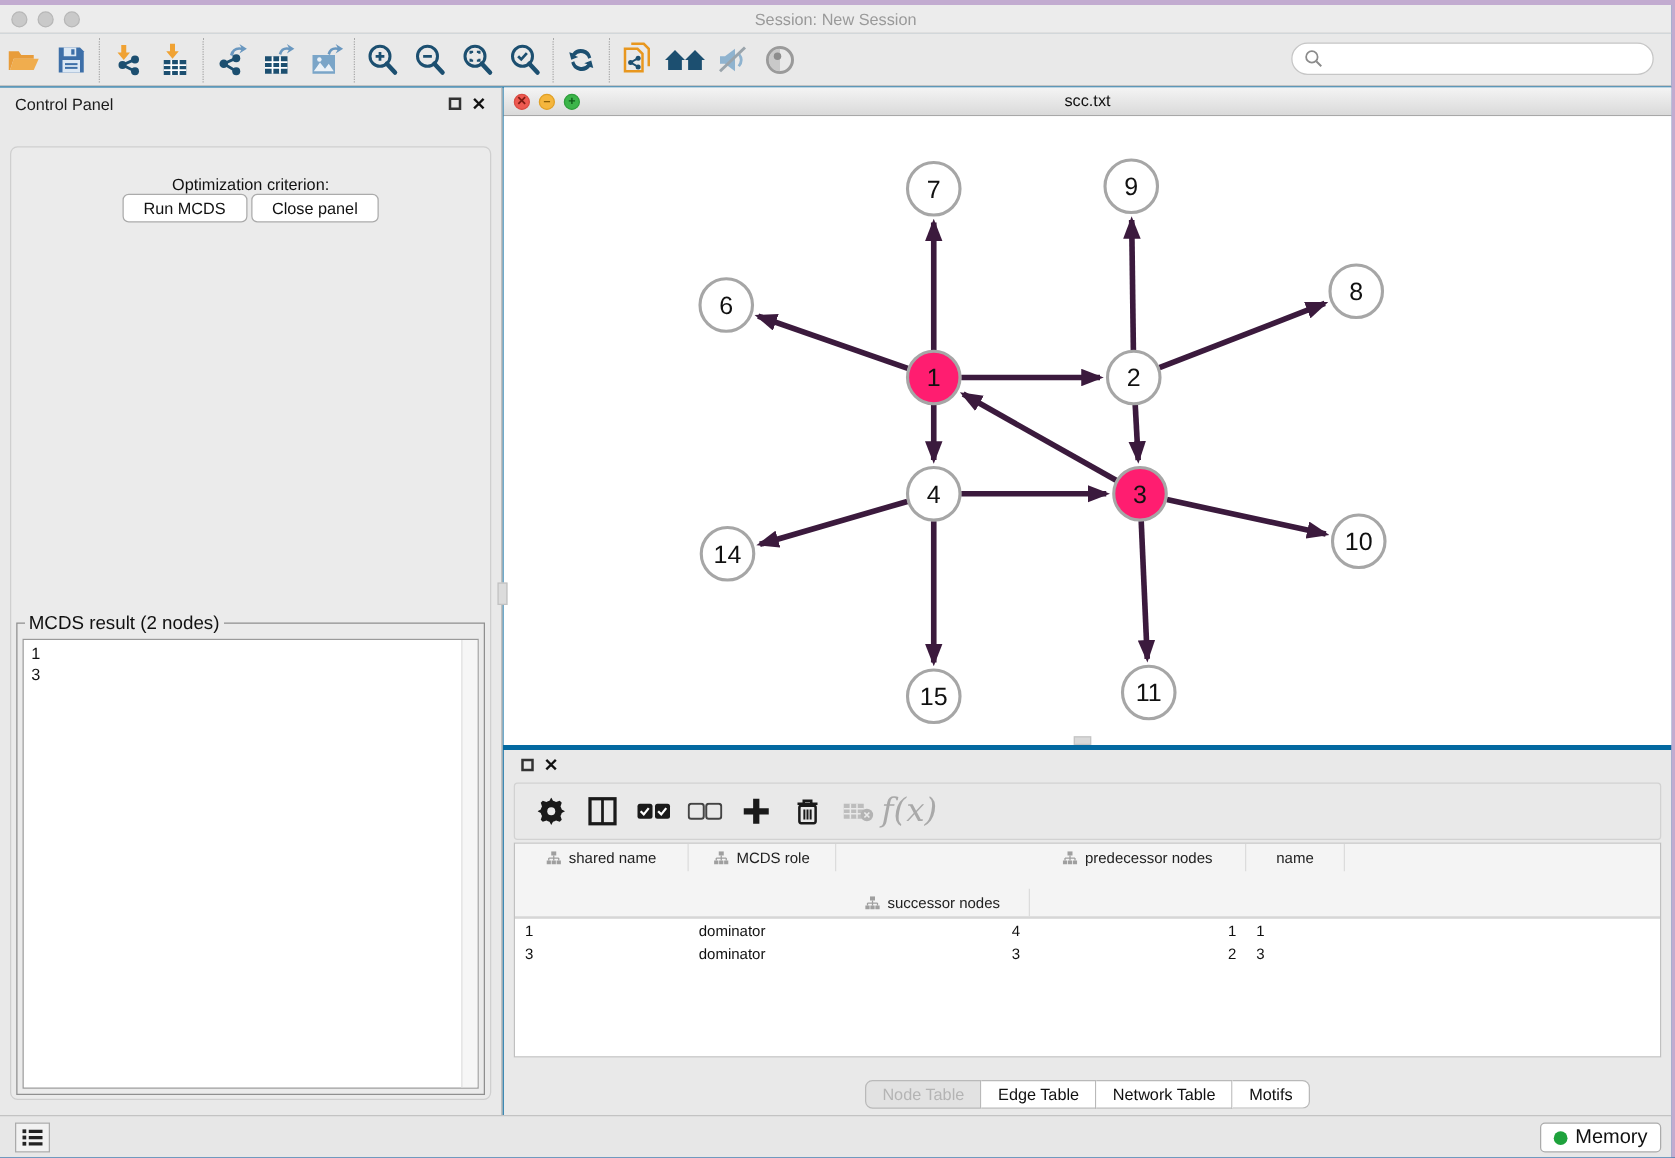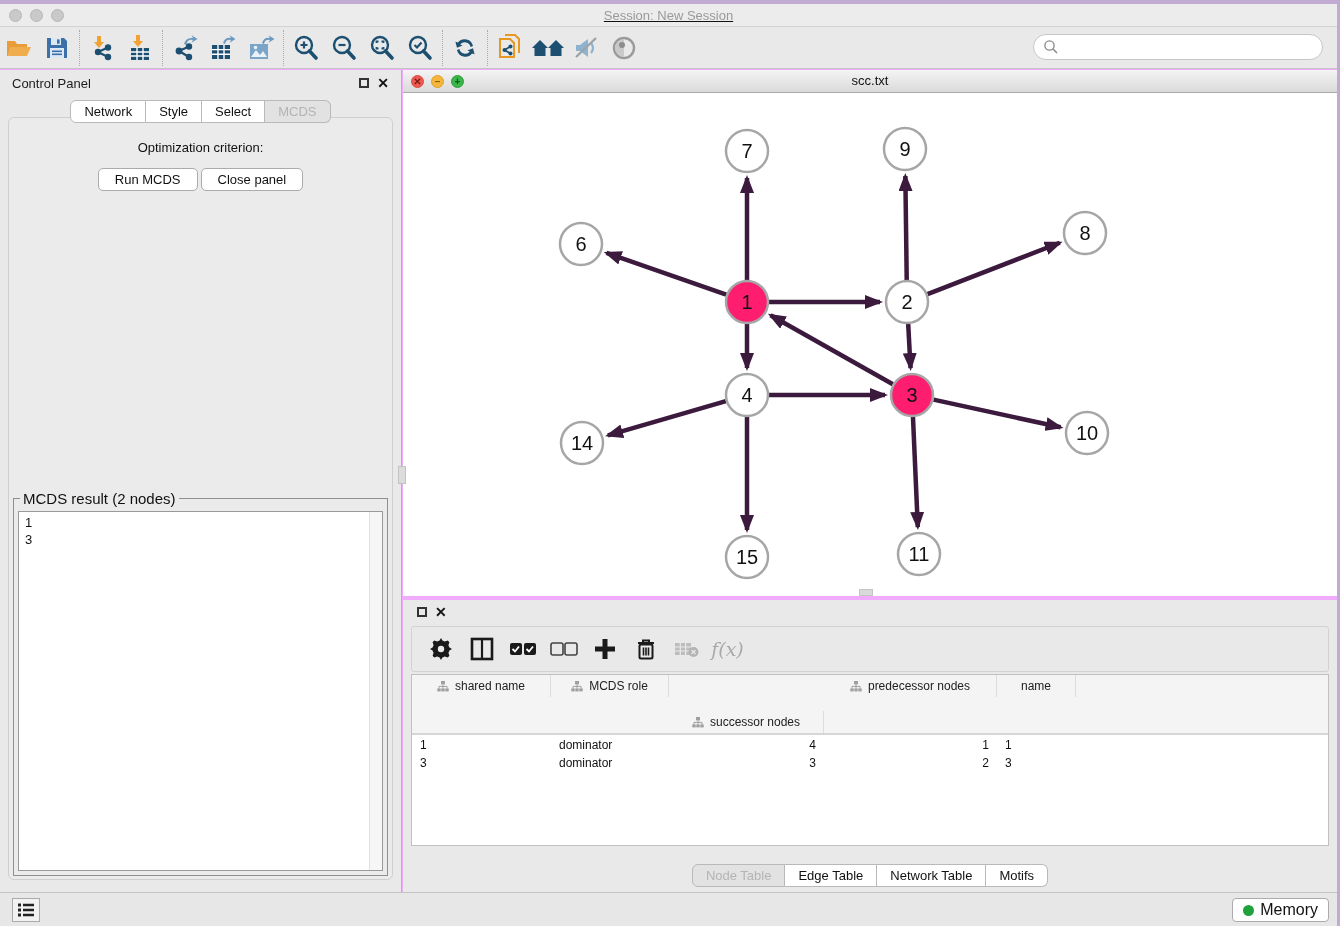--- a/index.html
+++ b/index.html
@@ -1,19 +1,19 @@
 <!DOCTYPE html>
 <html><head>
 <meta charset="utf-8">
 <style>
   * { margin:0; padding:0; box-sizing:border-box; }
   html,body { width:1340px; height:926px; overflow:hidden; }
   body { background:#c2abd0; font-family:"Liberation Sans", sans-serif; font-size:13px; color:#111; position:relative; }
 
-  .app-window { position:absolute; left:0; top:4px; width:1337px; height:922px; background:#f0abfc;text-decoration:underline; }
+  .app-window { position:absolute; left:0; top:4px; width:1337px; height:922px; background:#0369a1; }
 
   
   .titlebar { position:relative; height:23px; background:#ececec; border-bottom:1px solid #d2d2d2; }
   .titlebar .lights { position:absolute; left:9px; top:5px; display:flex; gap:8px; }
   .titlebar .light { width:13px; height:13px; border-radius:50%; background:#c9c9c9; border:1px solid #b7b7b7; }
   .titlebar .title { text-align:center; line-height:23px; color:#9a9a9a; }
 
   
   .toolbar { position:relative; height:42px; background:#e9e9e9; border-bottom:1px solid #c4c4c4; display:flex; align-items:center; }
   .tb-icon { width:38px; height:34px; display:flex; align-items:center; justify-content:center; }
@@ -35,21 +35,21 @@
   .tabstrip { display:flex; }
   .tab { padding:3px 13px; background:#fff; border:1px solid #b9b9b9; border-left-width:0; color:#111; font-size:13px; }
   .tab:first-child { border-left-width:1px; border-top-left-radius:6px; border-bottom-left-radius:6px; }
   .tab:last-child { border-top-right-radius:6px; border-bottom-right-radius:6px; }
   .tab.selected { background:#e2e2e2; color:#b4b4b4; }
 
   .cp-body { position:absolute; left:8px; right:8px; top:47px; bottom:12px; background:#ebebeb; border:1px solid #cfcfcf; border-radius:6px; }
   .opt-label { text-align:center; margin-top:22px; }
   .opt-select { position:relative; margin:9px 36px 0 36px; height:23px; background:#fff; border:1px solid #ababab; border-radius:5px; display:flex; align-items:center; padding:0 10px; }
   .opt-select .chevrons { position:absolute; right:7px; top:4px; }
-  .btn-row { display:flex; justify-content:center; gap:3px; margin-top:13px; }
+  .btn-row { display:flex; justify-content:center; gap:3px; }
   .push-btn { background:#fff; border:1px solid #ababab; border-radius:5px; padding:3px 16px; font-size:13px; color:#111; }
 
   .mcds-fieldset { position:absolute; left:4px; right:4px; top:372px; bottom:3px; border:1px solid #8f8f8f; margin:0; padding:4px; background:transparent; }
   .mcds-fieldset legend { padding:0 3px; margin-left:2px; font-size:15px; color:#111;margin-top:26px; }
   .mcds-text { position:relative; width:100%; height:100%; background:#fff; border:1px solid #9a9a9a; padding:2px 6px; font-size:13px; line-height:17px; overflow:hidden; }
   .mcds-scroll { position:absolute; right:0; top:0; bottom:0; width:13px; background:#f6f6f6; border-left:1px solid #e0e0e0; }
 
   
   .net-window { position:absolute; left:403px; top:0; right:0; height:526px; background:#fff; }
   .net-titlebar { height:23px; background:linear-gradient(#f4f4f4,#dadada); border-bottom:1px solid #a8a8a8; position:relative; }
@@ -61,21 +61,21 @@
   .nl.green { background:#3cb54a; border:1px solid #2f9e3c; color:#0e5c1a; }
   .net-canvas { position:relative; width:100%; height:503px; background:#fff; overflow:hidden; }
   .hscroll-handle { position:absolute; left:456px; bottom:0; width:14px; height:7px; background:#d9d9d9; border:1px solid #c5c5c5; }
 
   
   .table-panel { position:absolute; left:403px; top:530px; right:0; bottom:0; background:#e9e9e9; }
   .tp-header { height:24px; display:flex; align-items:center; padding:0 14px; }
   .tp-header .hd-title { flex:1; color:#1c1c1c; }
   .tp-toolbar { margin:2px 8px 0 8px; height:46px; border:1px solid #d2d2d2; border-radius:3px; display:flex; align-items:center; padding-left:10px; gap:4px; }
   .tp-tbicon { width:37px; height:36px; display:flex; align-items:center; justify-content:center; }
-  .fx-label { font-family:"DejaVu Serif", serif; font-style:italic; font-size:19px; color:#a9a9a9; }
+  .fx-label { font-family:"DejaVu Serif", serif; font-style:italic; font-size:26px; color:#a9a9a9; }
 
   .tp-tablewrap { margin:2px 8px 0 8px; height:172px; background:#fff; border:1px solid #c0c0c0; overflow:hidden; position:relative; }
   .tp-row { display:flex; }
   .tp-headrow { background:#f4f4f4; border-bottom:2px solid #d6d6d6; }
   .th-cell { display:flex; align-items:center; justify-content:center; gap:6px; height:22px; border-right:1px solid #dcdcdc; font-size:12px; color:#222; }
   .td-cell { height:16px; line-height:16px; font-size:12px; padding:0 8px; color:#111; }
   .tp-datarow { margin-top:2px; }
   .tree-ico { opacity:.8; }
 
   .tp-tabs { position:absolute; left:0; right:0; bottom:5px; display:flex; justify-content:center; }
@@ -244,28 +244,20 @@
 
   <div class="content">
 
     <div class="control-panel">
       <div class="cp-header">
         <span class="hd-title">Control Panel</span>
         <span class="panel-ctl">
           <span class="float-box"></span>
           <span class="close-x">✕</span>
         </span>
-      </div>
-      <div class="cp-tabs">
-        <div class="tabstrip" id="cp-tabstrip">
-            <span class="tab">Network</span>
-            <span class="tab">Style</span>
-            <span class="tab">Select</span>
-            <span class="tab selected">MCDS</span>
-          </div>
       </div>
       <div class="cp-body">
         <div class="opt-label">Optimization criterion:</div>
         <div class="btn-row">
           <button class="push-btn">Run MCDS</button>
           <button class="push-btn">Close panel</button>
         </div>
         <fieldset class="mcds-fieldset">
           <legend>MCDS result (2 nodes)</legend>
           <div class="mcds-text" id="mcds-result-text">

